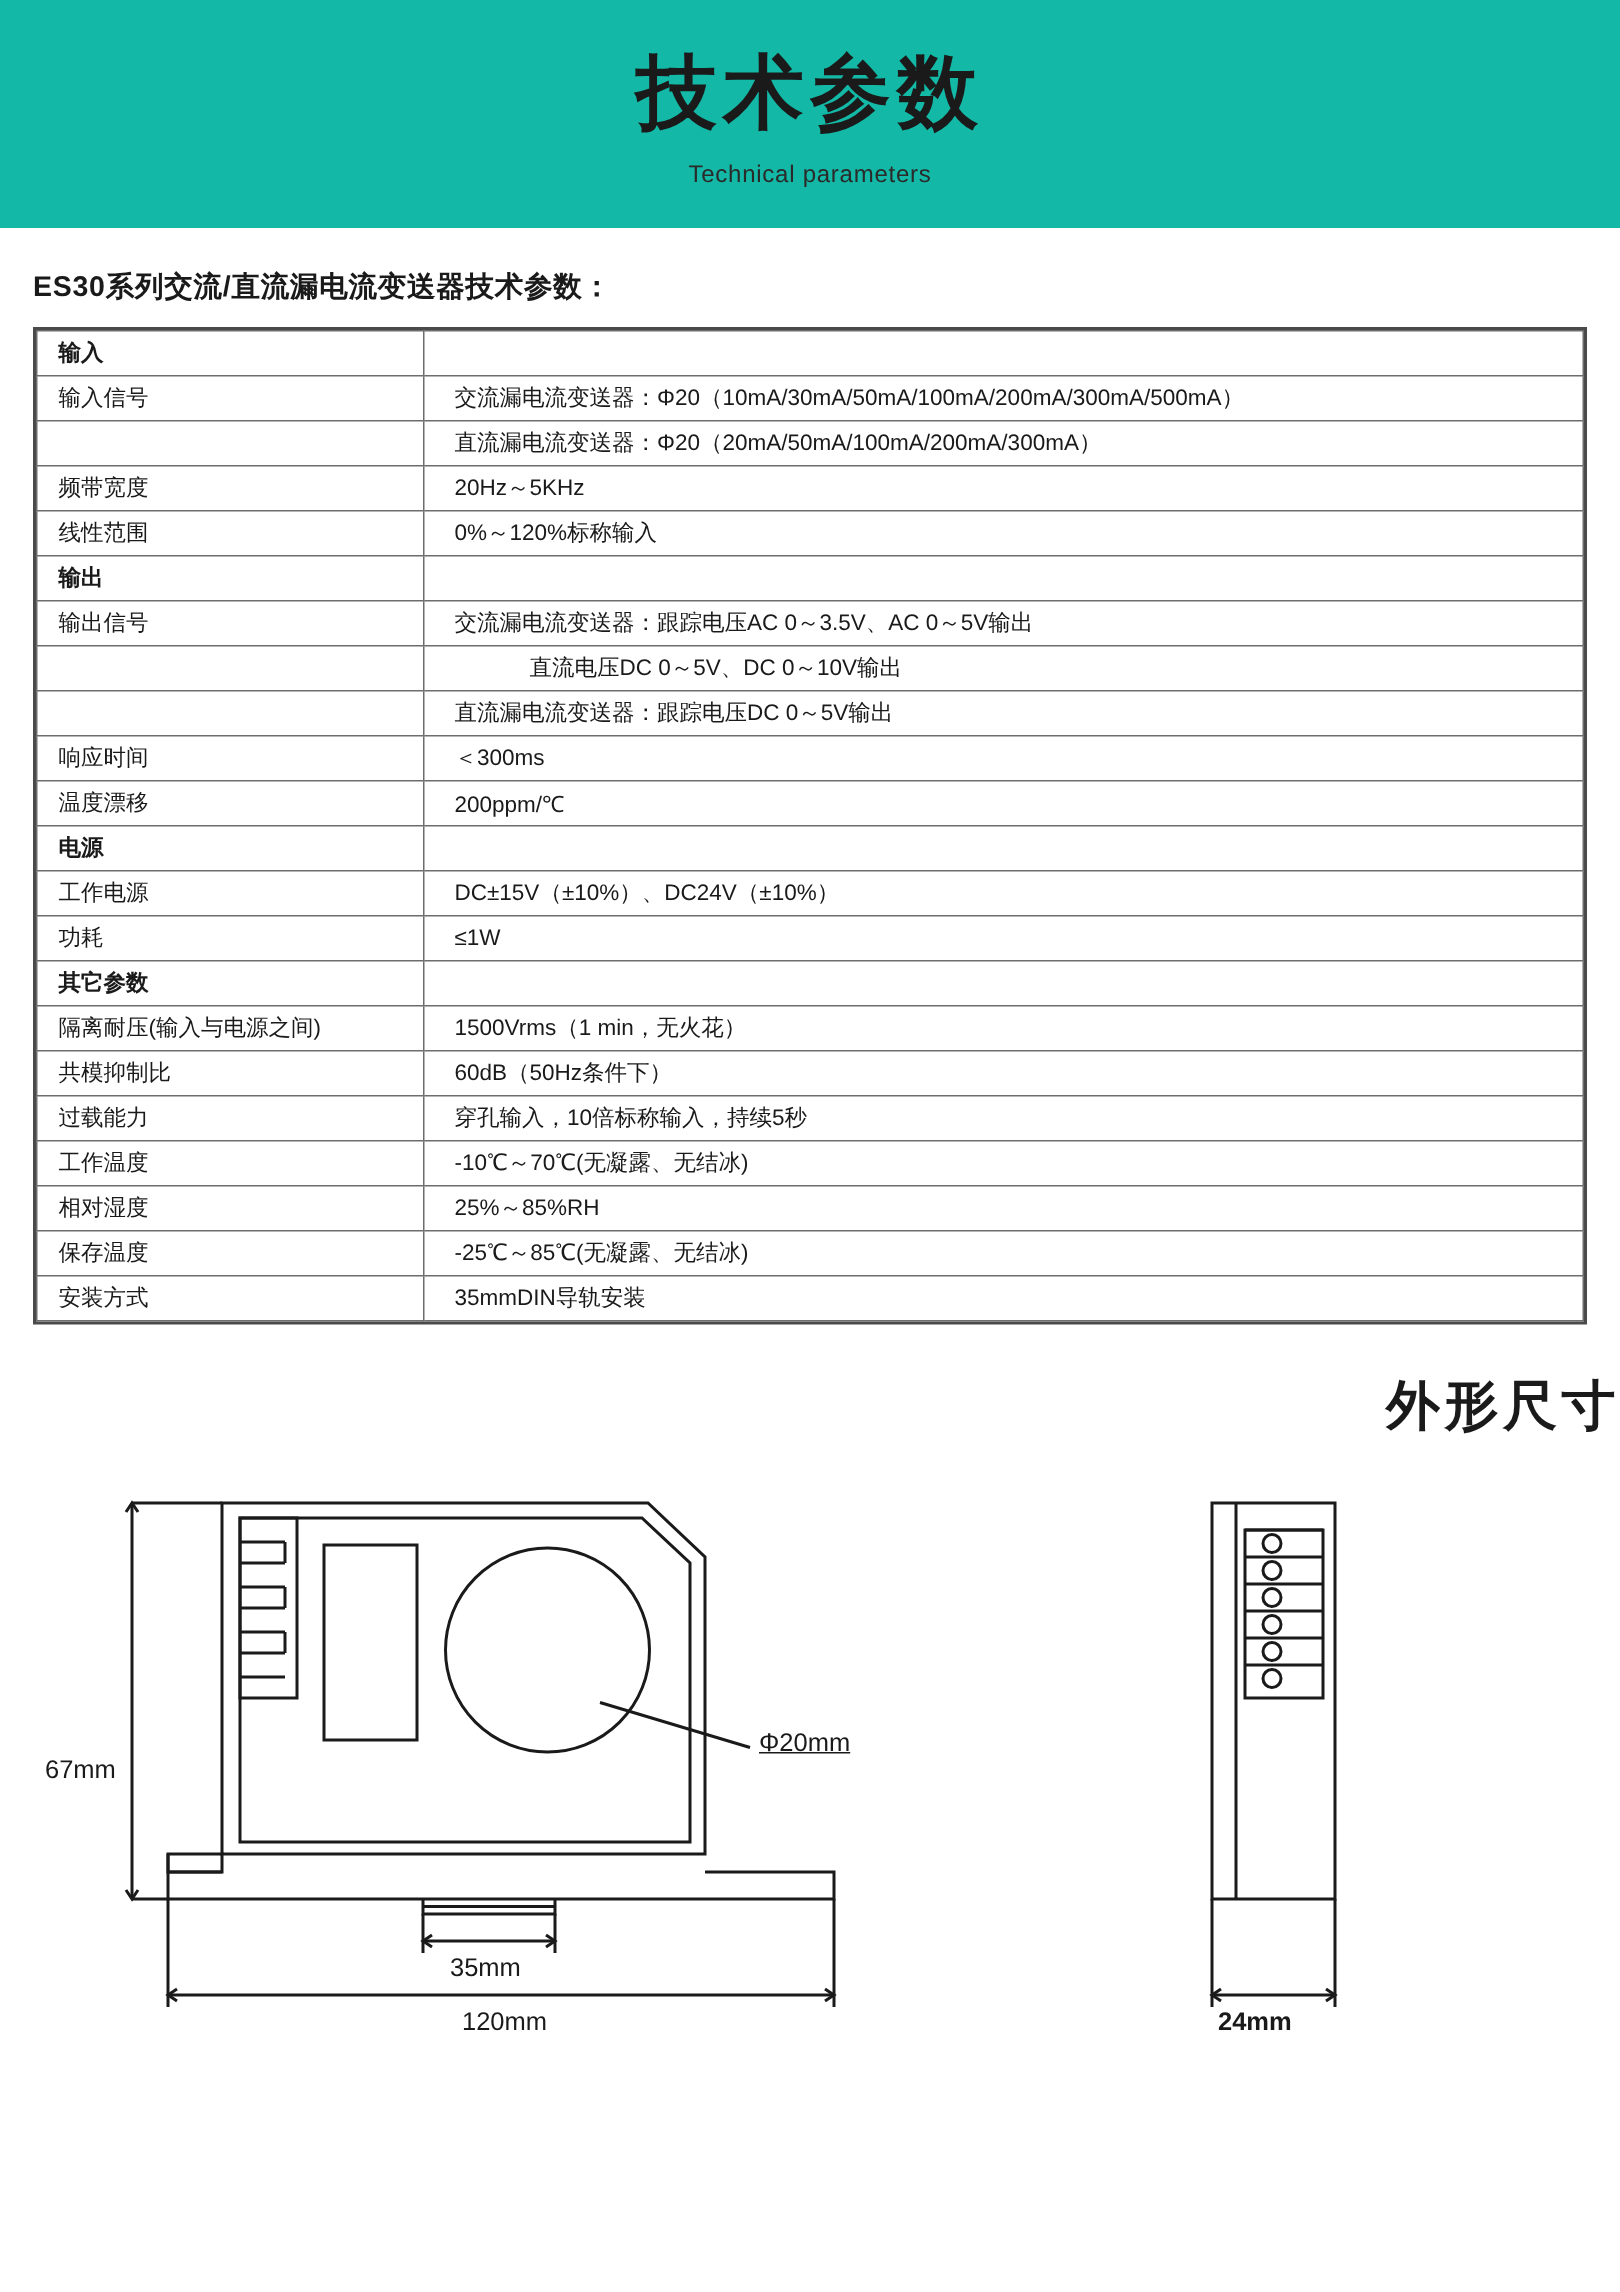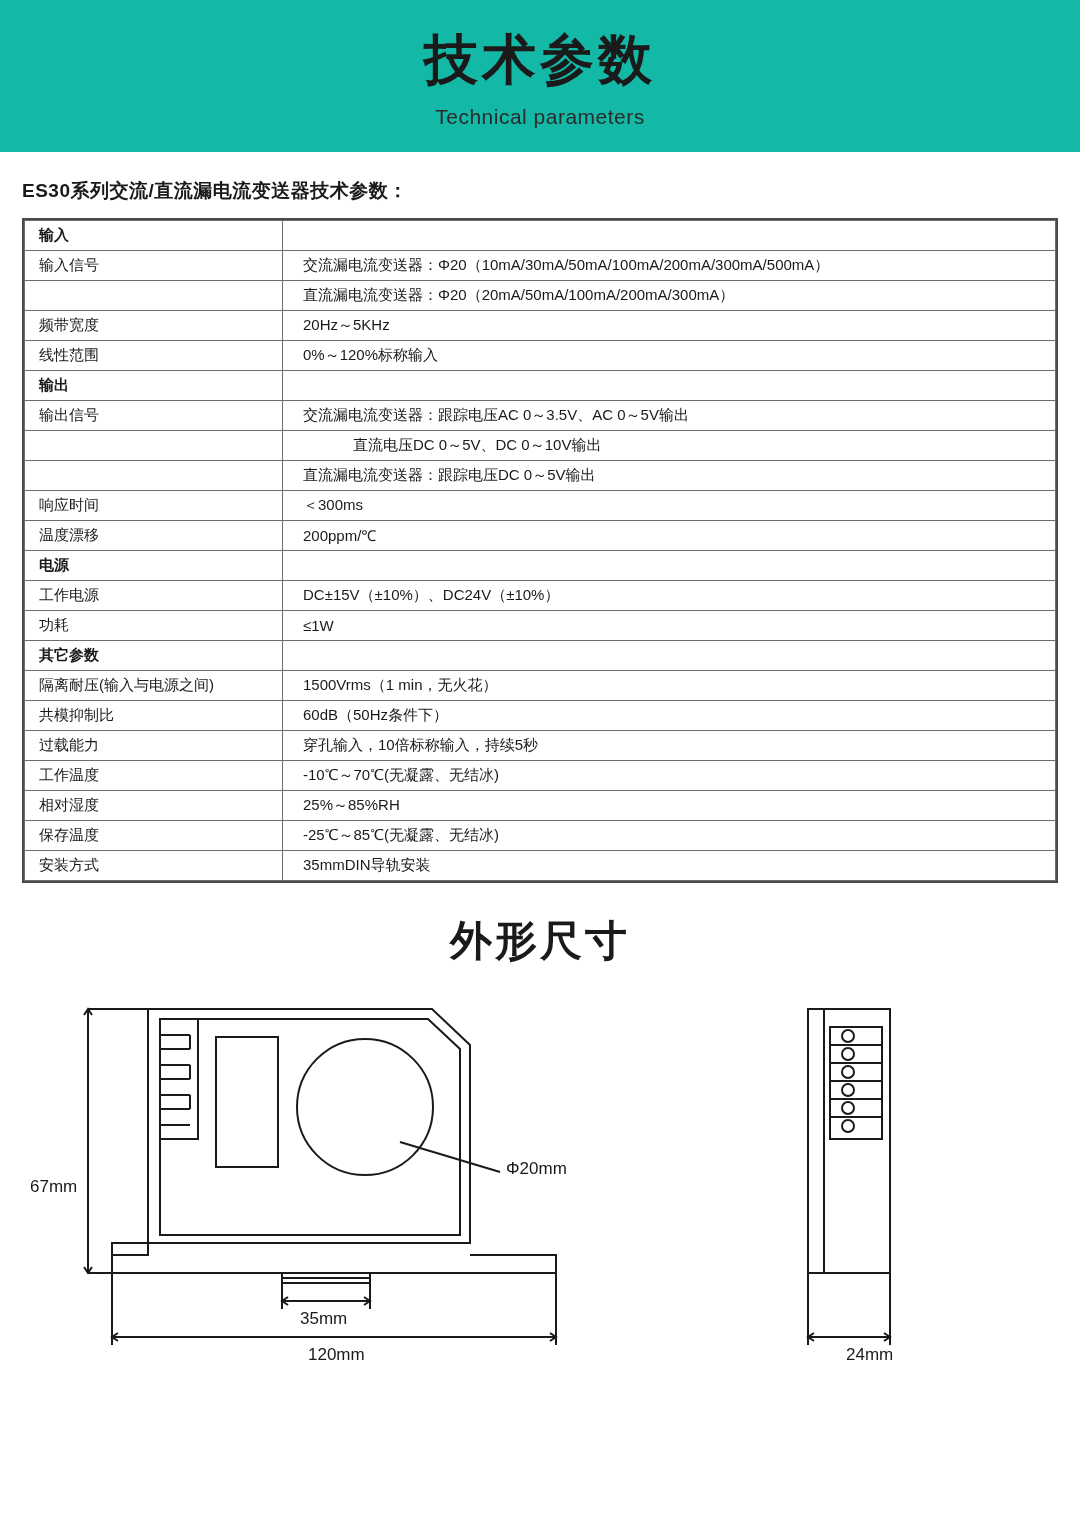--- a/index.html
+++ b/index.html
@@ -26,21 +26,21 @@
     padding-top: 8px;
   }
   .banner-title {
     font-size: 54px;
     font-weight: bold;
     letter-spacing: 4px;
     line-height: 1.05;
     color: #1a1a1a;
   }
   .banner-sub {
-    font-size: 21px;
+    font-size: 16px;
     color: #2a2a2a;
     letter-spacing: 0.5px;
     margin-top: 17px;
   }
 
   
   .spec-caption {
     margin: 26px 0 14px 22px;
     font-size: 19px;
     font-weight: bold;
@@ -76,22 +76,22 @@
   table.spec td.v {
     padding-left: 20px;
   }
   table.spec td.v.indent {
     padding-left: 70px;
   }
   .small-note { font-size: 13px; }
 
   
   .dim-title {
-    text-align: center;
-    font-size: 42px;
+    text-align: right;
+    font-size: 36px;
     font-weight: bold;
     letter-spacing: 3px;
     margin: 30px 0 0 0;
   }
   .drawings {
     position: relative;
     width: 1080px;
     height: 470px;
     margin-top: 18px;
   }
@@ -281,15 +281,15 @@
       <line x1="890" y1="286" x2="890" y2="358"></line>
       <line x1="808" y1="350" x2="890" y2="350"></line>
       <path d="M814 346 L808 350 L814 354"></path>
       <path d="M884 346 L890 350 L884 354"></path>
     </g>
   </svg>
 
   <div class="dim-label" style="left:30px; top:190px;">67mm</div>
   <div class="dim-label" style="left:300px; top:322px;">35mm</div>
   <div class="dim-label" style="left:308px; top:358px;">120mm</div>
-  <div class="dim-label" style="left:506px; top:172px;">Φ20mm</div>
-  <div class="dim-label" style="left:846px; top:358px;">24mm</div>
+  <div class="dim-label" style="left:506px; top:172px;text-decoration:underline;">Φ20mm</div>
+  <div class="dim-label" style="left:812px; top:358px;font-weight:bold;">24mm</div>
 </div>
 
 </body></html>

